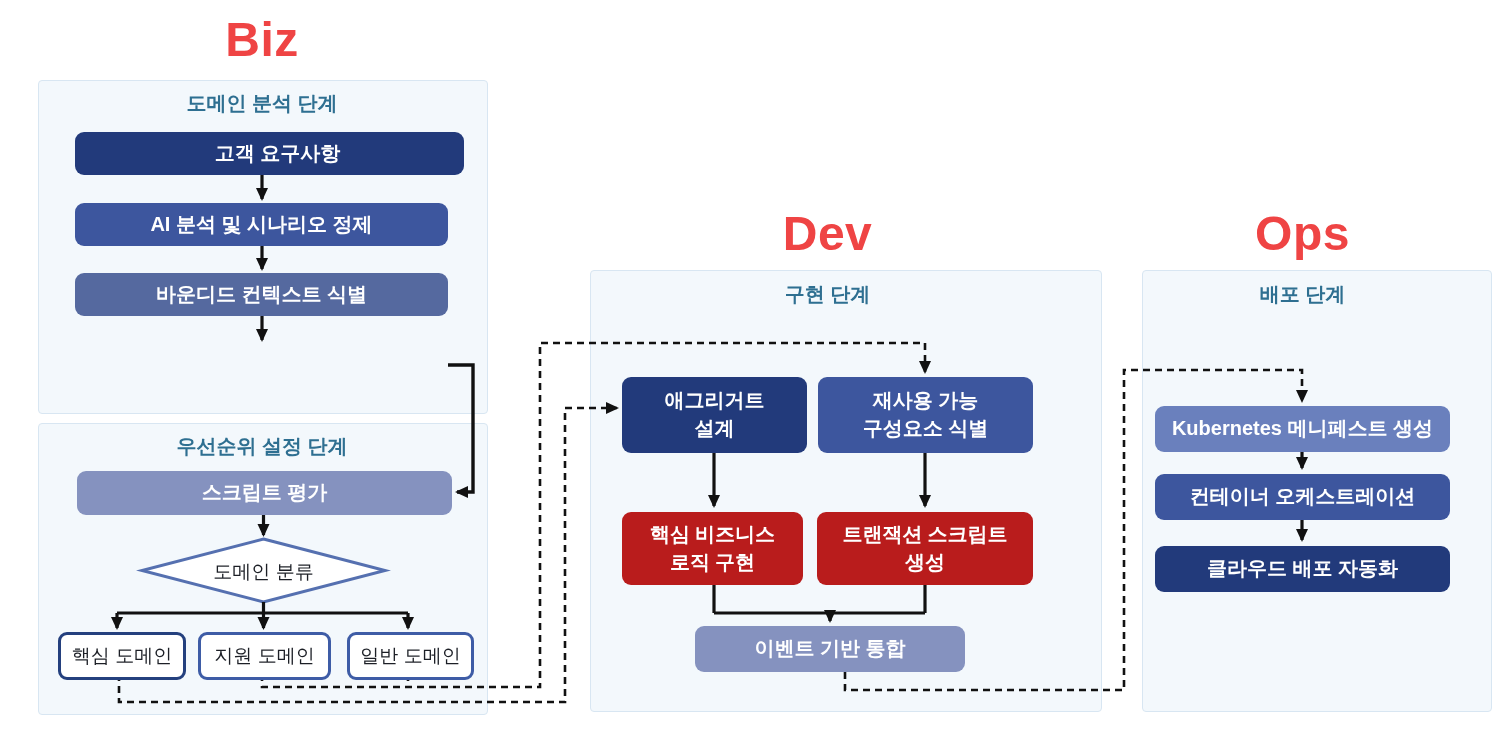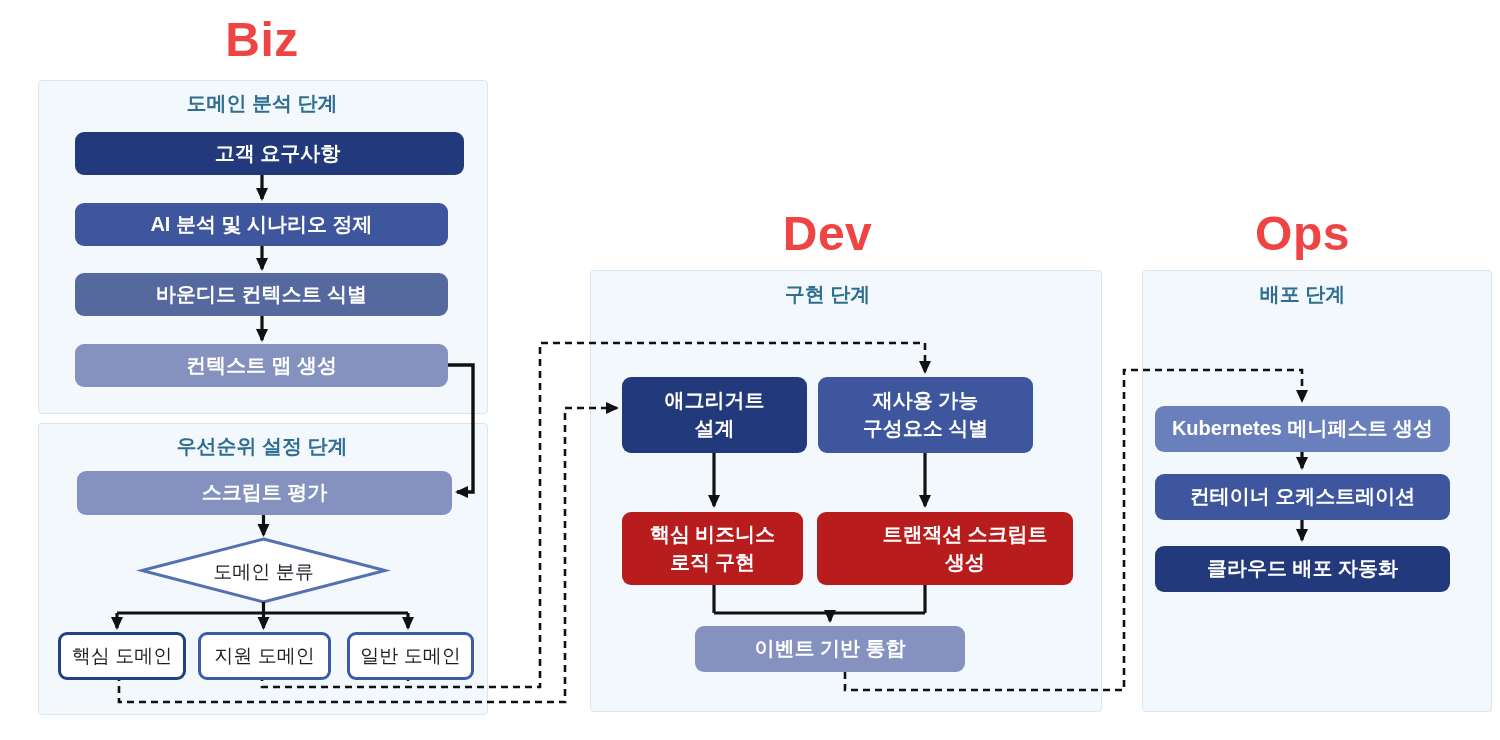--- a/index.html
+++ b/index.html
@@ -101,23 +101,20 @@
 
   <div class="node navy" style="left:75px;top:132px;width:373px;height:43px;padding-left:16px;">
     <span>고객 요구사항</span>
   </div>
   <div class="node indigo" style="left:75px;top:203px;width:373px;height:43px;">
     <span>AI 분석 및 시나리오 정제</span>
   </div>
   <div class="node slate" style="left:75px;top:273px;width:373px;height:43px;">
     <span>바운디드 컨텍스트 식별</span>
   </div>
-  <div class="node peri" style="left:75px;top:344px;width:373px;height:43px;">
-    <span>컨텍스트 맵 생성</span>
-  </div>
 
   <div class="node peri" style="left:77px;top:471px;width:375px;height:44px;">
     <span>스크립트 평가</span>
   </div>
   <div class="decision-label" style="left:163px;top:559px;width:201px;">도메인 분류</div>
 
   <div class="outcome core" style="left:58px;top:632px;width:122px;height:42px;">
     <span>핵심 도메인</span>
   </div>
   <div class="outcome" style="left:198px;top:632px;width:127px;height:42px;">
@@ -132,21 +129,21 @@
     <span>설계</span>
   </div>
   <div class="node indigo" style="left:818px;top:377px;width:215px;height:76px;">
     <span>재사용 가능</span>
     <span>구성요소 식별</span>
   </div>
   <div class="node medblue" style="left:622px;top:512px;width:181px;height:73px;">
     <span>핵심 비즈니스</span>
     <span>로직 구현</span>
   </div>
-  <div class="node medblue" style="left:817px;top:512px;width:216px;height:73px;padding-left:40px;">
+  <div class="node medblue" style="left:817px;top:512px;width:216px;height:73px;">
     <span>트랜잭션 스크립트</span>
     <span>생성</span>
   </div>
   <div class="node peri" style="left:695px;top:626px;width:270px;height:46px;">
     <span>이벤트 기반 통합</span>
   </div>
 
   <div class="node ltindigo" style="left:1155px;top:406px;width:295px;height:46px;">
     <span>Kubernetes 메니페스트 생성</span>
   </div>

